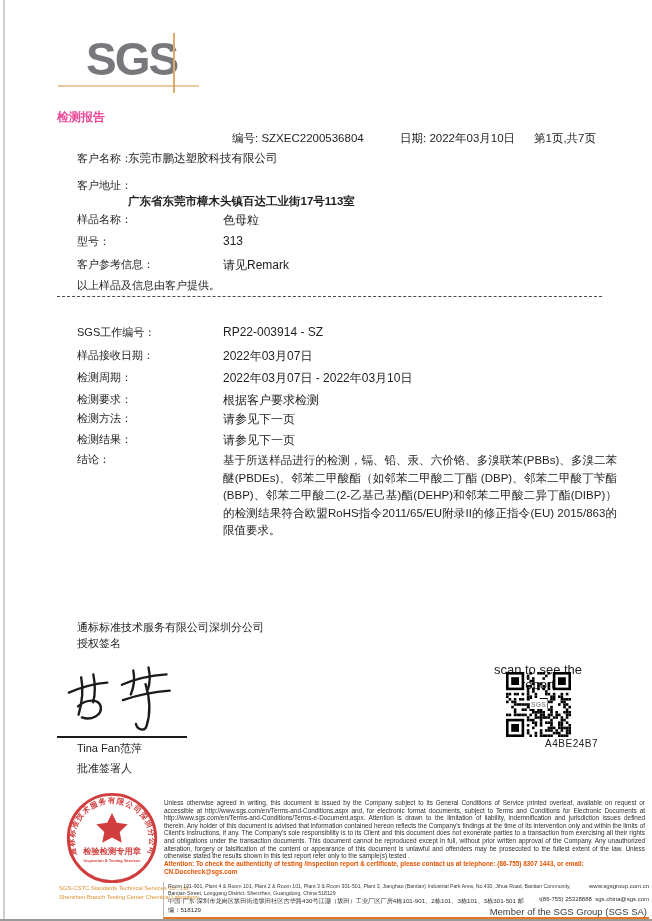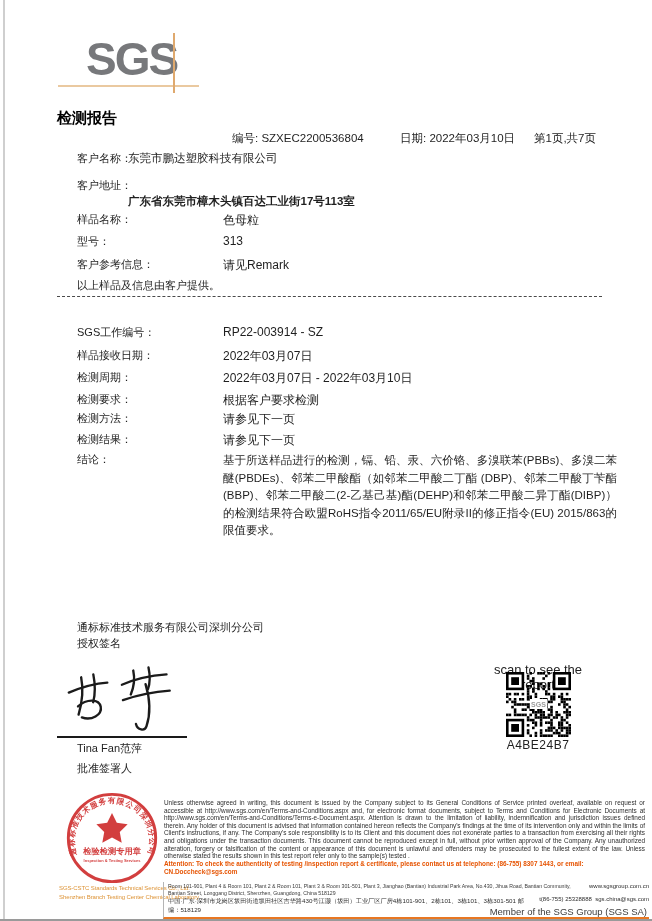--- a/index.html
+++ b/index.html
@@ -10,38 +10,38 @@
   }
   .page-edge-left{position:absolute;left:3px;top:0;bottom:0;width:2px;background:#cfcfcf;}
   .page-edge-bottom{position:absolute;left:0;bottom:0;height:2px;width:100%;background:#9a9a9a;}
   .abs{position:absolute;margin-top:16px;}
   
   .logo-text{position:absolute;left:86px;top:36px;font-size:46px;font-weight:bold;
     color:#77787b;letter-spacing:-2px;line-height:1;transform:scaleY(1.02);}
   .logo-hline{position:absolute;left:58px;top:85px;width:141px;height:2px;background:#eac9a0;}
   .logo-vline{position:absolute;left:173px;top:33px;width:2px;height:60px;background:#dfa96e;}
   
-  .doc-title{position:absolute;left:57px;top:109px;font-size:15px;font-weight:bold;color:#000000;}
+  .doc-title{position:absolute;left:57px;top:109px;font-size:12px;font-weight:bold;color:#ec4899;}
   .hdr{font-size:11.5px;color:#1f1f1f;}
   
   .lbl{position:absolute;left:65px;font-size:11px;color:#1f1f1f;margin-left:12px;}
   .val-c{position:absolute;left:128px;font-size:11.5px;color:#1f1f1f;}
   .val{position:absolute;left:223px;font-size:12px;color:#1f1f1f;}
   .dashed-sep{position:absolute;left:57px;top:296px;width:545px;border-top:1.5px dashed #4a4a4a;}
   .conclusion{position:absolute;left:223px;top:452px;width:394px;font-size:11.5px;
     line-height:17.5px;color:#1f1f1f;text-align:justify;}
   
   .sig-line{position:absolute;left:57px;top:736px;width:130px;height:2px;background:#1a1a1a;}
   .sig-svg{position:absolute;left:60px;top:664px;}
   
   .qr-caption{position:absolute;left:478px;top:662px;width:120px;text-align:center;
     font-size:13px;color:#222;}
   .qr-box{position:absolute;left:506px;top:672px;width:65px;height:65px;}
-  .qr-code-text{position:absolute;left:478px;top:738px;width:120px;text-align:center;
-    font-size:12px;color:#222;letter-spacing:.5px;}
+  .qr-code-text{position:absolute;left:478px;top:738px;width:120px;text-align:right;
+    font-size:10px;color:#222;letter-spacing:.5px;}
   
   .stamp{position:absolute;left:64px;top:790px;width:96px;height:96px;opacity:.92;}
   .footer-co{position:absolute;left:59px;top:884px;font-size:6px;color:#dd9336;
     white-space:nowrap;line-height:9px;letter-spacing:-.1px;}
   .disclaimer{position:absolute;left:164px;top:799px;width:481px;font-size:6.4px;
     line-height:7.6px;color:#2e2e2e;text-align:justify;}
   .attention{position:absolute;left:164px;top:860px;width:481px;font-size:6.4px;
     line-height:7.6px;color:#e65300;font-weight:bold;}
   .addr-block{position:absolute;left:163px;top:882px;width:486px;border-left:1px solid #b5b5b5;
     border-bottom:2px solid #e87722;padding:1px 0 3px 4px;box-sizing:border-box;}

